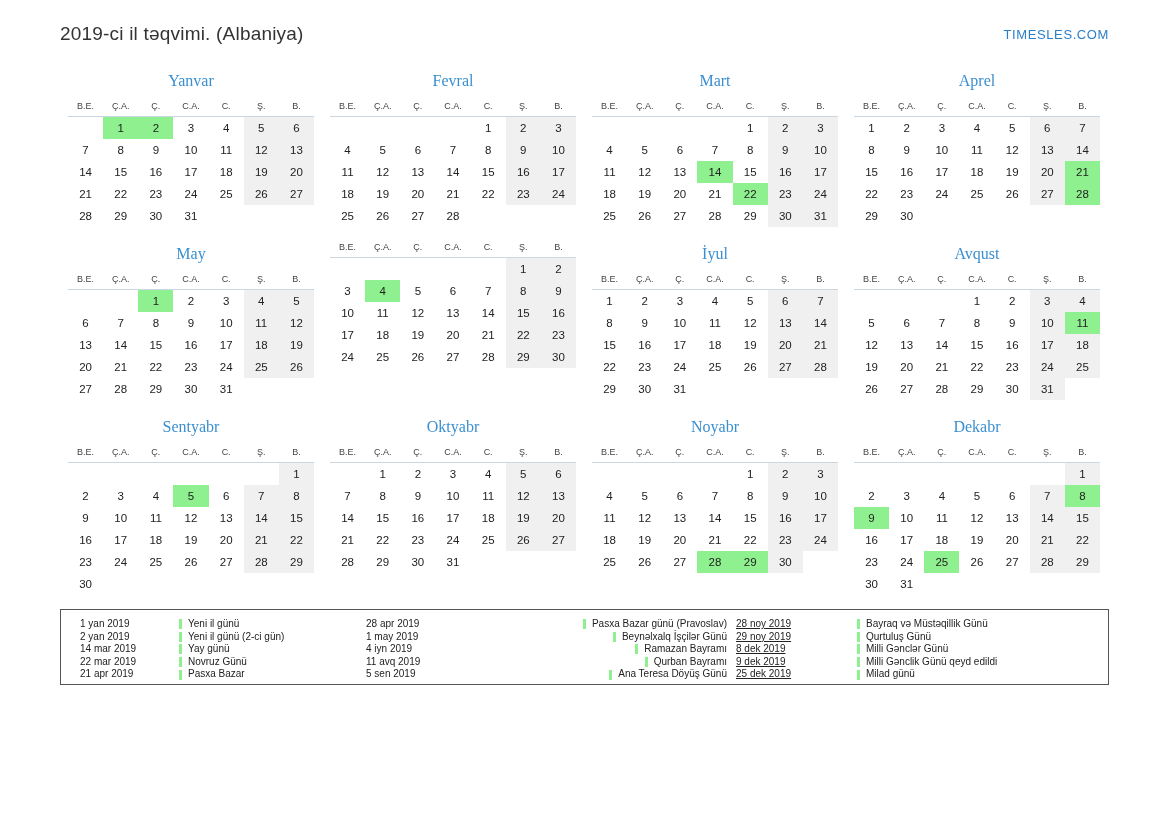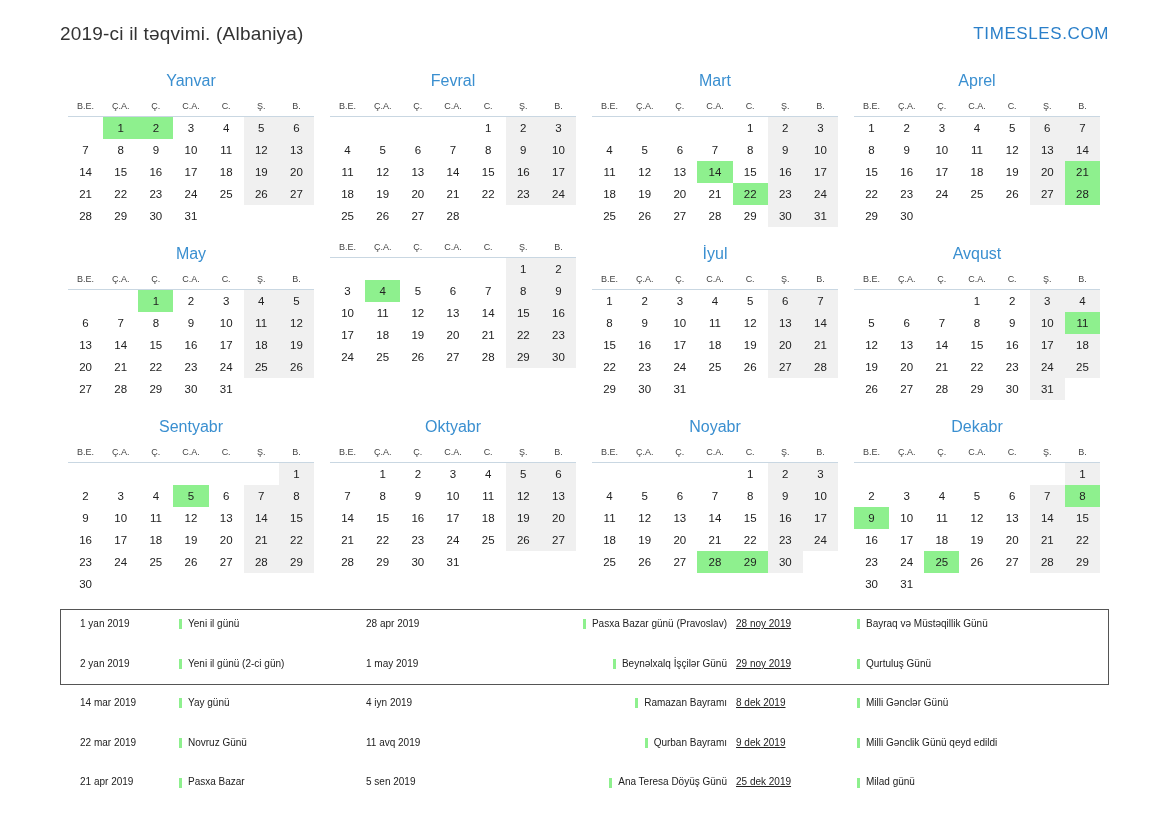--- a/index.html
+++ b/index.html
@@ -30,21 +30,21 @@
     align-items: center;
     justify-content: space-between;
   }
   .title {
     font-size: 19px;
     color: #333333;
     font-weight: normal;
     letter-spacing: 0.2px;
   }
   .brand {
-    font-size: 17px;
+    font-size: 13px;
     color: #2a7fc9;
     letter-spacing: 0.6px;
   }
   .grid {
     position: absolute;
     top: 66px;
     left: 60px;
     width: 1049px;
     display: flex;
     flex-wrap: wrap;
@@ -54,20 +54,21 @@
     box-sizing: border-box;
     padding: 0 8px;
     margin-bottom: 12px;
   }
   .month-name {
     text-align: center;
     font-size: 16px;
     color: #3a8fd0;
     padding: 6px 0 8px 0;
     font-weight: normal;
+    font-family: Liberation Serif, serif;
   }
   table.cal {
     border-collapse: collapse;
     width: 100%;
     table-layout: fixed;
   }
   table.cal th {
     font-size: 9px;
     font-weight: normal;
     color: #444444;
@@ -99,21 +100,20 @@
     height: 76px;
     border: 1px solid #555555;
     box-sizing: border-box;
     display: flex;
     padding: 8px 10px 6px 10px;
   }
   .legend-col {
     display: flex;
     flex-direction: column;
     justify-content: flex-start;
-    gap: 27px;
   }
   .legend-col.c1 { width: 108px; }
   .legend-col.c2 { width: 178px; }
   .legend-col.c3 { width: 145px; }
   .legend-col.c4 { width: 225px; align-items: flex-end; }
   .legend-col.c5 { width: 130px; text-decoration: underline; }
   .legend-col.c6 { width: 240px; }
   .legend-row {
     font-size: 10px;
     color: #222222;

